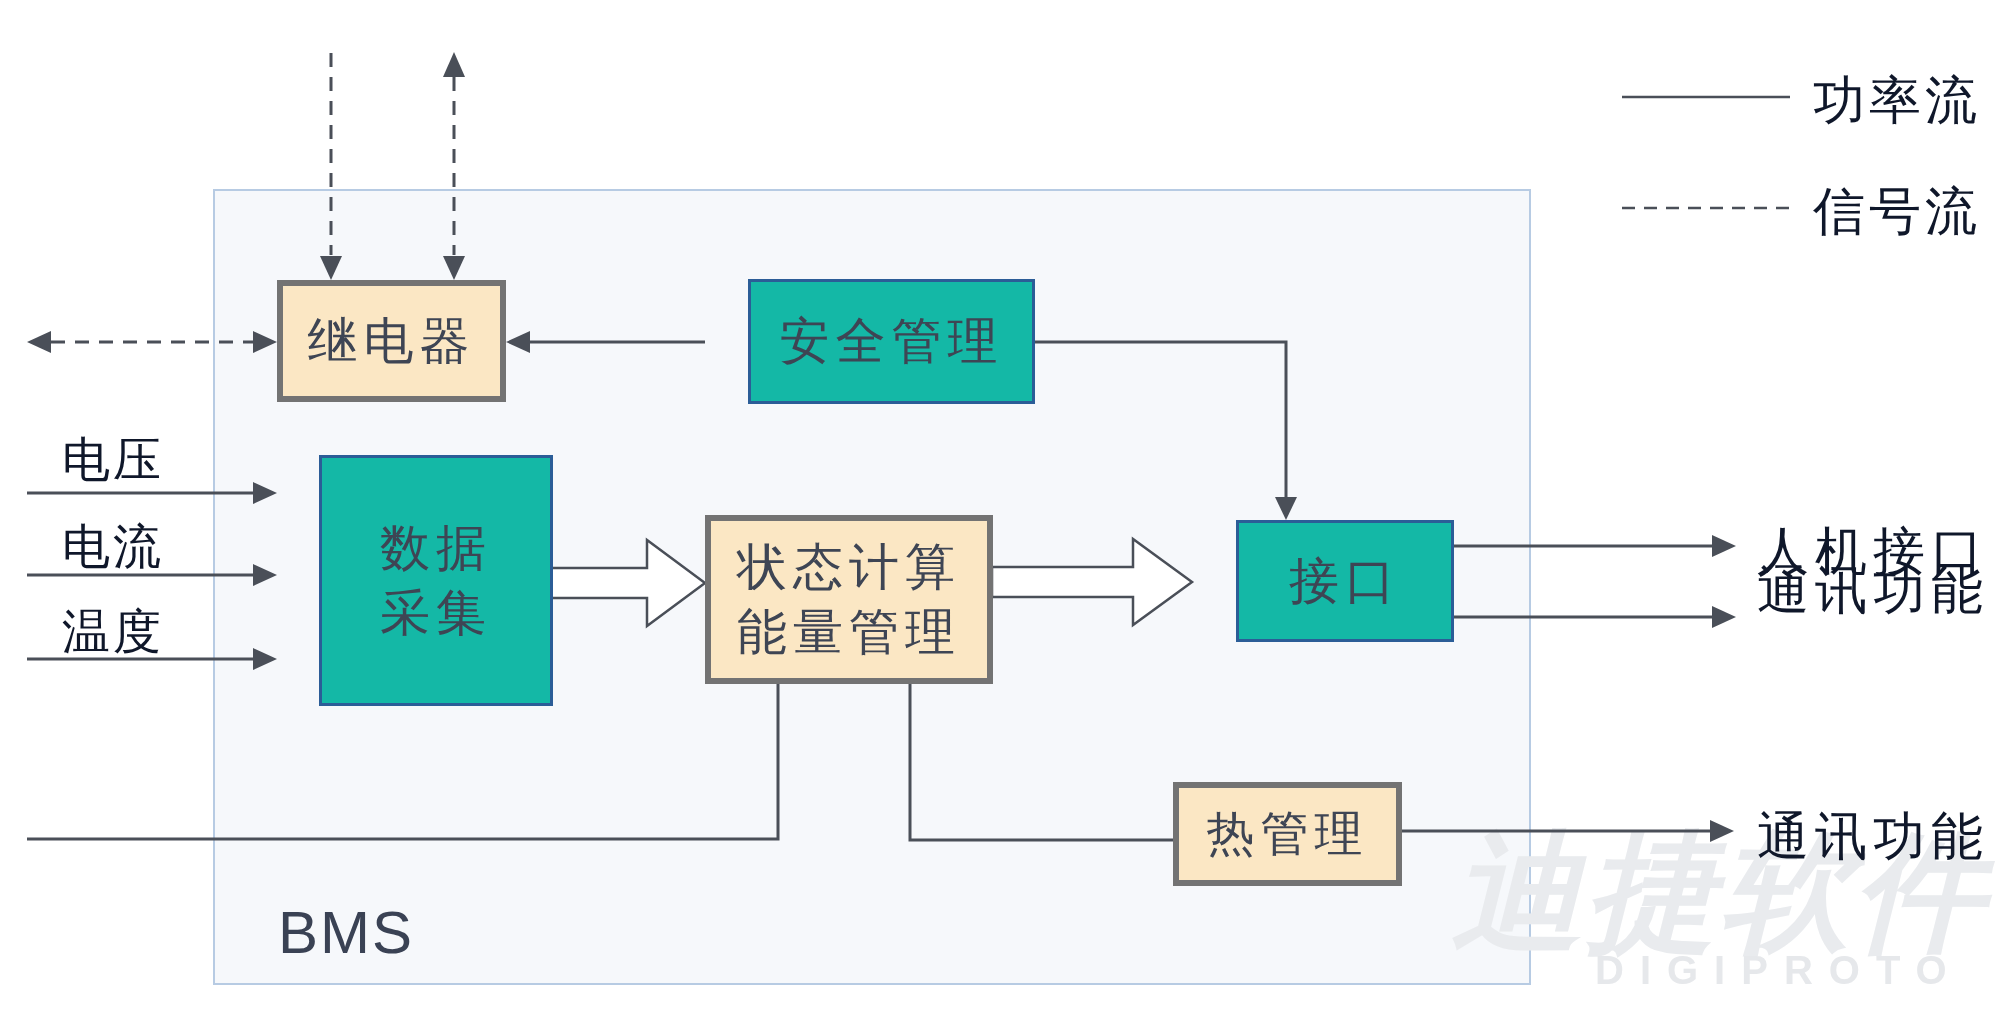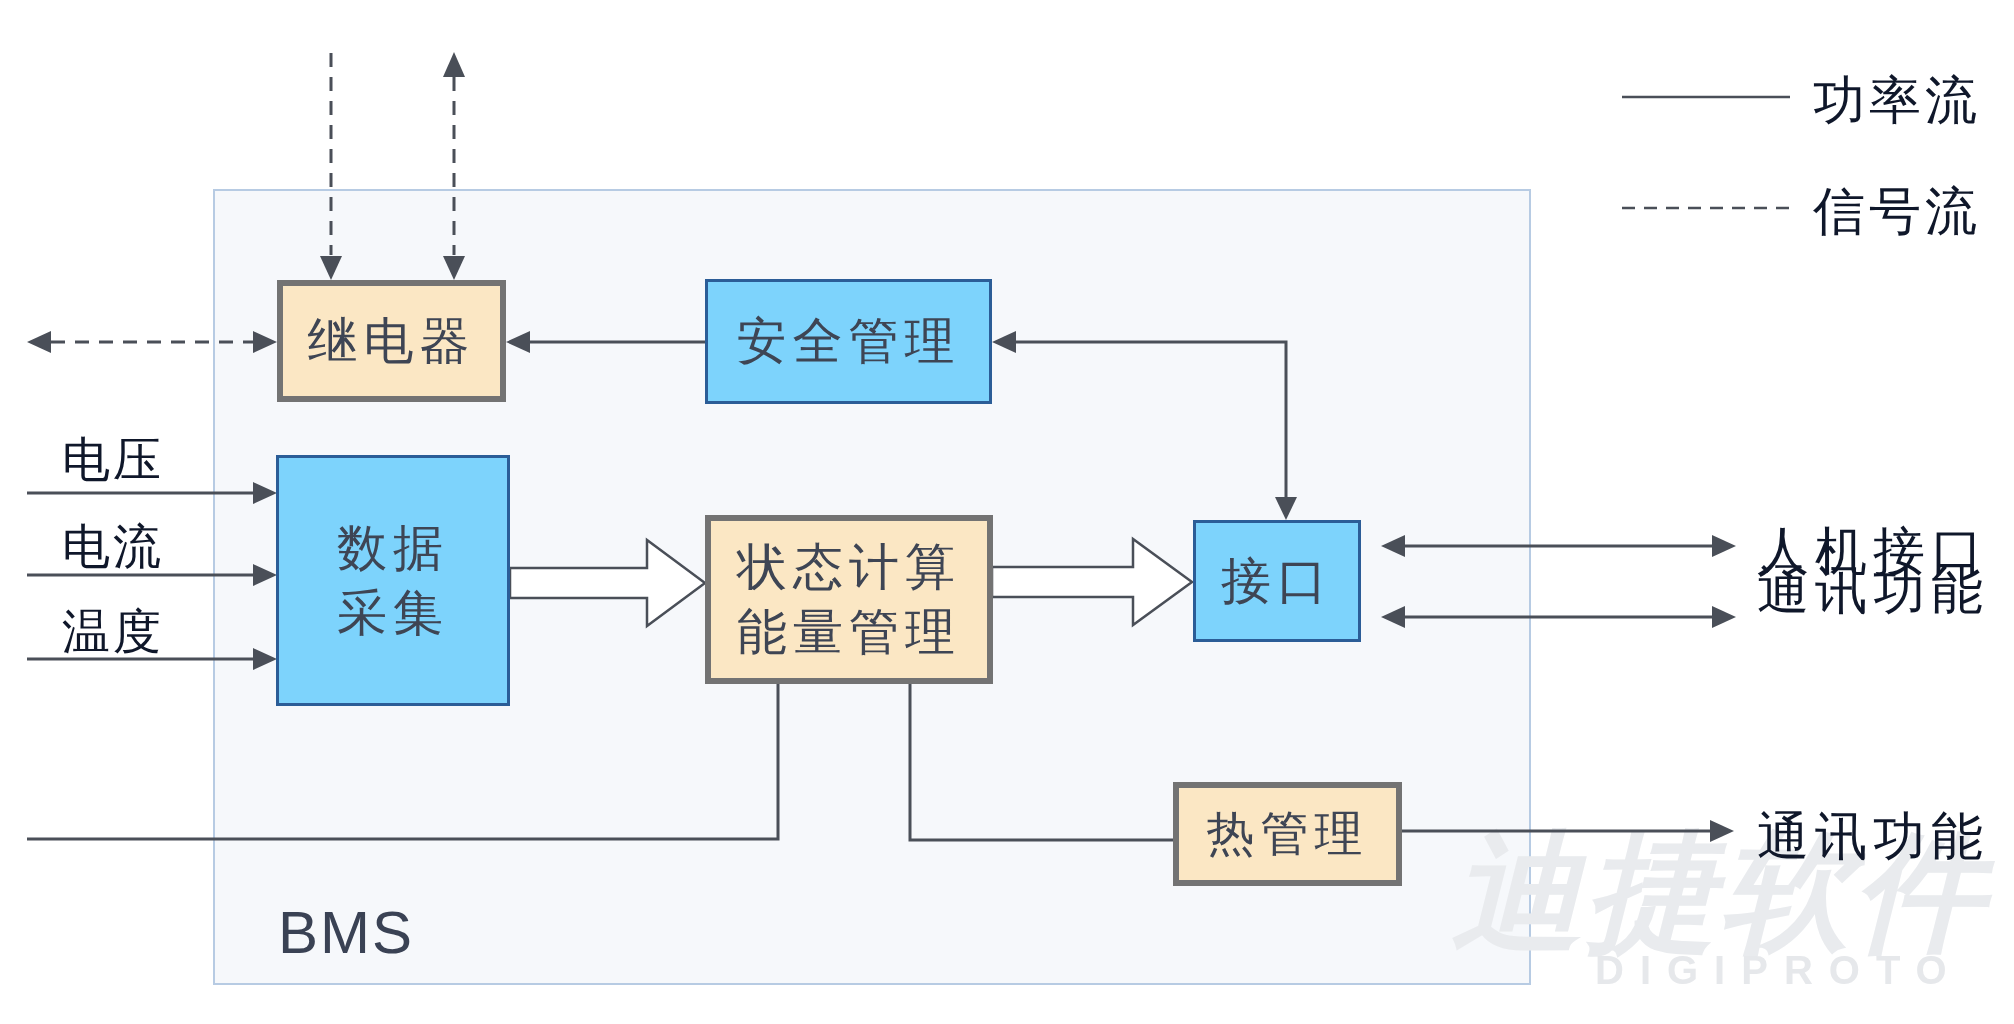--- a/index.html
+++ b/index.html
@@ -21,26 +21,26 @@
     font-size:40px;font-weight:bold;letter-spacing:16px;color:#E6E8EB;white-space:nowrap;margin-left:13px;
   }
   #wires{position:absolute;left:0;top:0;width:2014px;height:1024px;z-index:3;}
   
   .node{
     position:absolute;display:flex;align-items:center;justify-content:center;
     box-sizing:border-box;z-index:4;text-align:center;
     font-size:50px;letter-spacing:6px;line-height:1.3;white-space:pre-line;color:#3E4554;
   }
   .node.yellow{background:#FBE7C4;border:6px solid #737373;}
-  .node.blue{background:#7dd3fc;border:3px solid #2B5D97;}
+  .node.blue{background:#14b8a6;border:3px solid #2B5D97;margin-left:43px;}
   #node-relay{left:277px;top:280px;width:229px;height:122px;}
   #node-safety{left:705px;top:279px;width:287px;height:125px;}
   #node-data{left:276px;top:455px;width:234px;height:251px;}
   #node-state{left:705px;top:497px;width:288px;height:169px;margin-top:18px;}
-  #node-interface{left:1193px;top:520px;width:168px;height:122px;}
+  #node-interface{left:1193px;top:520px;width:218px;height:122px;}
   #node-thermal{left:1173px;top:782px;width:229px;height:104px;font-size:48px;}
   
   .lbl{position:absolute;z-index:5;white-space:nowrap;color:#0f172a;}
   #lbl-bms{left:278px;top:898px;font-size:60px;letter-spacing:2px;color:#3A4254;}
   .side-lbl{font-size:48px;letter-spacing:3px;}
   #lbl-voltage{left:62px;top:428px;}
   #lbl-current{left:62px;top:515px;}
   #lbl-temp{left:62px;top:600px;}
   .out-lbl{font-size:52px;letter-spacing:6px;text-align:center;}
   #lbl-hmi{left:1757px;top:517px;}

